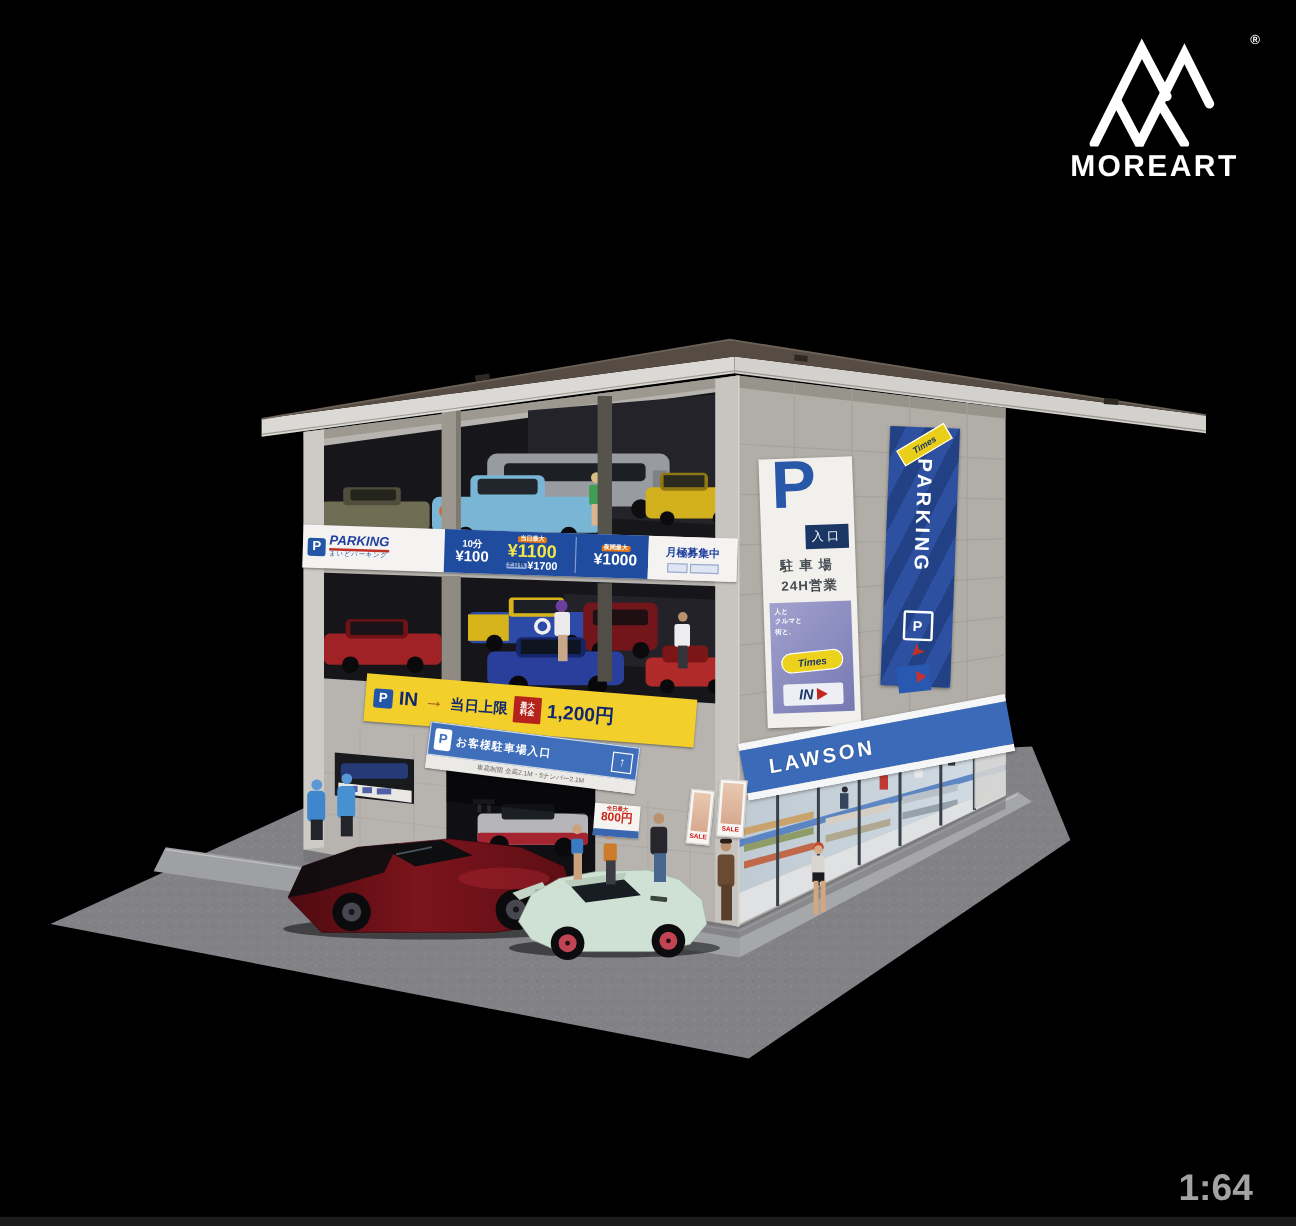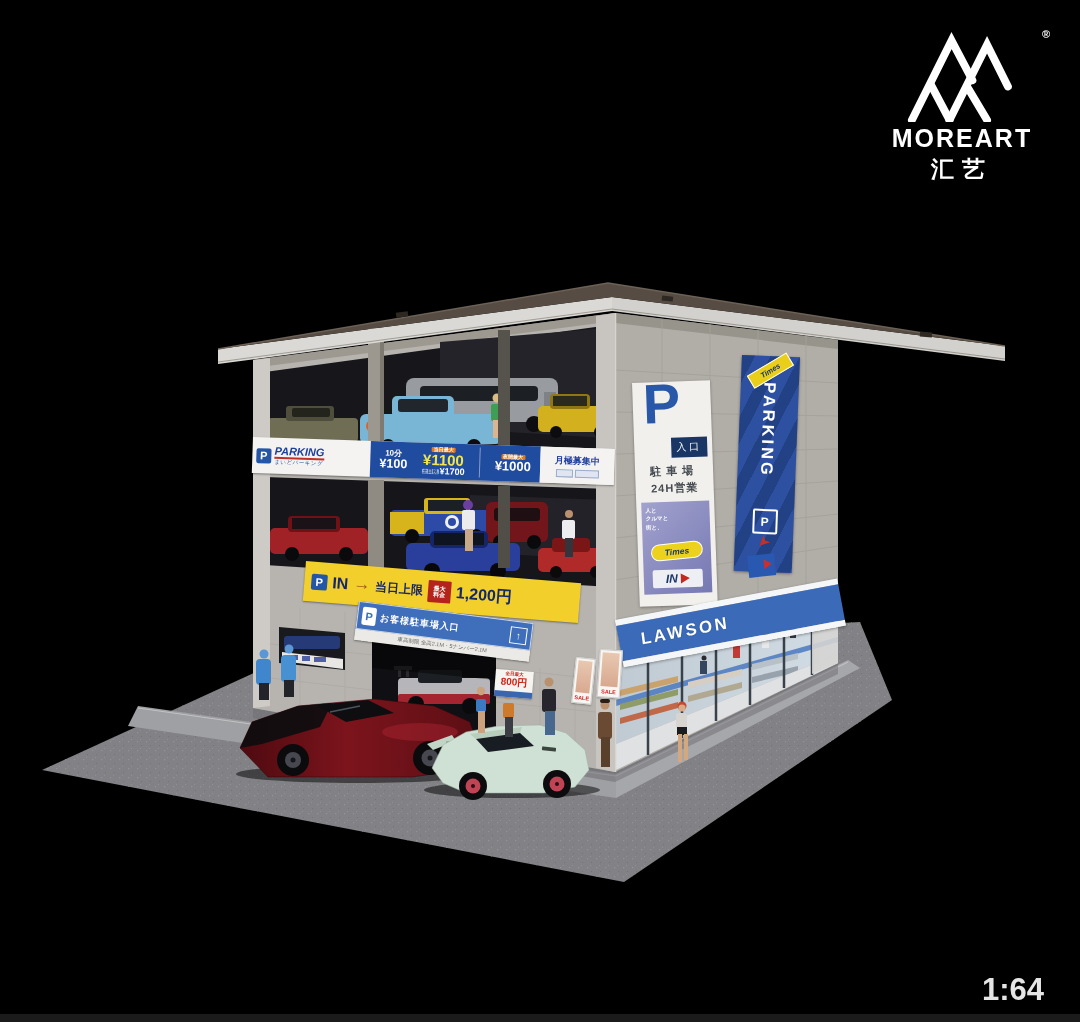--- a/index.html
+++ b/index.html
@@ -7,21 +7,21 @@
   #stage{position:relative;width:1080px;height:1022px;background:#000;}
   #scene{position:absolute;left:0;top:0;}
   .ov{position:absolute;transform-origin:0 0;box-sizing:border-box;}
   
   #logo{left:856px;top:26px;width:212px;height:156px;color:#fff;text-align:center;}
   #logo .reg{position:absolute;right:18px;top:2px;font-size:11px;font-weight:700;}
   #logo .brand{font-size:25px;font-weight:900;letter-spacing:2px;margin-top:-2px;}
   #logo .cn{font-size:23px;font-weight:900;letter-spacing:8px;margin-top:1px;}
   
   #caption{left:58px;top:984px;font-size:19px;font-weight:800;letter-spacing:9px;color:#f2f2f2;}
-  #scale{left:982px;top:972px;font-size:31px;font-weight:900;color:#e5e5e5;}
+  #scale{left:982px;top:972px;font-size:31px;font-weight:900;color:#a3a3a3;}
   #bottombar{left:0;top:1014px;width:1080px;height:8px;background:#1b1b1b;}
   
   #priceBanner{left:253px;top:437px;width:362px;height:36px;transform:rotate(1.9deg);
     background:#f4f3f1;display:flex;align-items:stretch;box-shadow:0 1px 2px rgba(0,0,0,.4);}
   #priceBanner .s1{width:114px;display:flex;align-items:center;gap:3px;padding-left:4px;}
   .pboxsm{background:#2456a8;color:#fff;font-weight:800;border-radius:2px;display:flex;align-items:center;justify-content:center;}
   #priceBanner .pboxsm{width:15px;height:15px;font-size:11px;}
   #priceBanner .pkcol{display:flex;flex-direction:column;line-height:1;}
   #priceBanner .pkbrand{font-style:italic;font-weight:800;font-size:11px;color:#1e3f9e;border-bottom:2px solid #c03028;}
   #priceBanner .pksub{font-size:5.5px;color:#2456a8;letter-spacing:.5px;margin-top:1px;}
@@ -536,19 +536,18 @@
   <svg width="132" height="96" viewBox="0 0 120 92">
     <g fill="none" stroke="#fff" stroke-width="7.5" stroke-linecap="round">
       <path d="M12,90 L50,14 L70,52"></path>
       <path d="M30,56 L48,90"></path>
       <path d="M48,90 L84,18 L104,58"></path>
       <path d="M66,60 L84,90"></path>
     </g>
   </svg>
   <span class="reg">®</span>
   <div class="brand">MOREART</div>
-  <div class="cn">汇艺</div>
 </div>
 
 <div class="ov" id="scale">1:64</div>
 <div class="ov" id="bottombar"></div>
 
 </div>
 
 </body></html>

